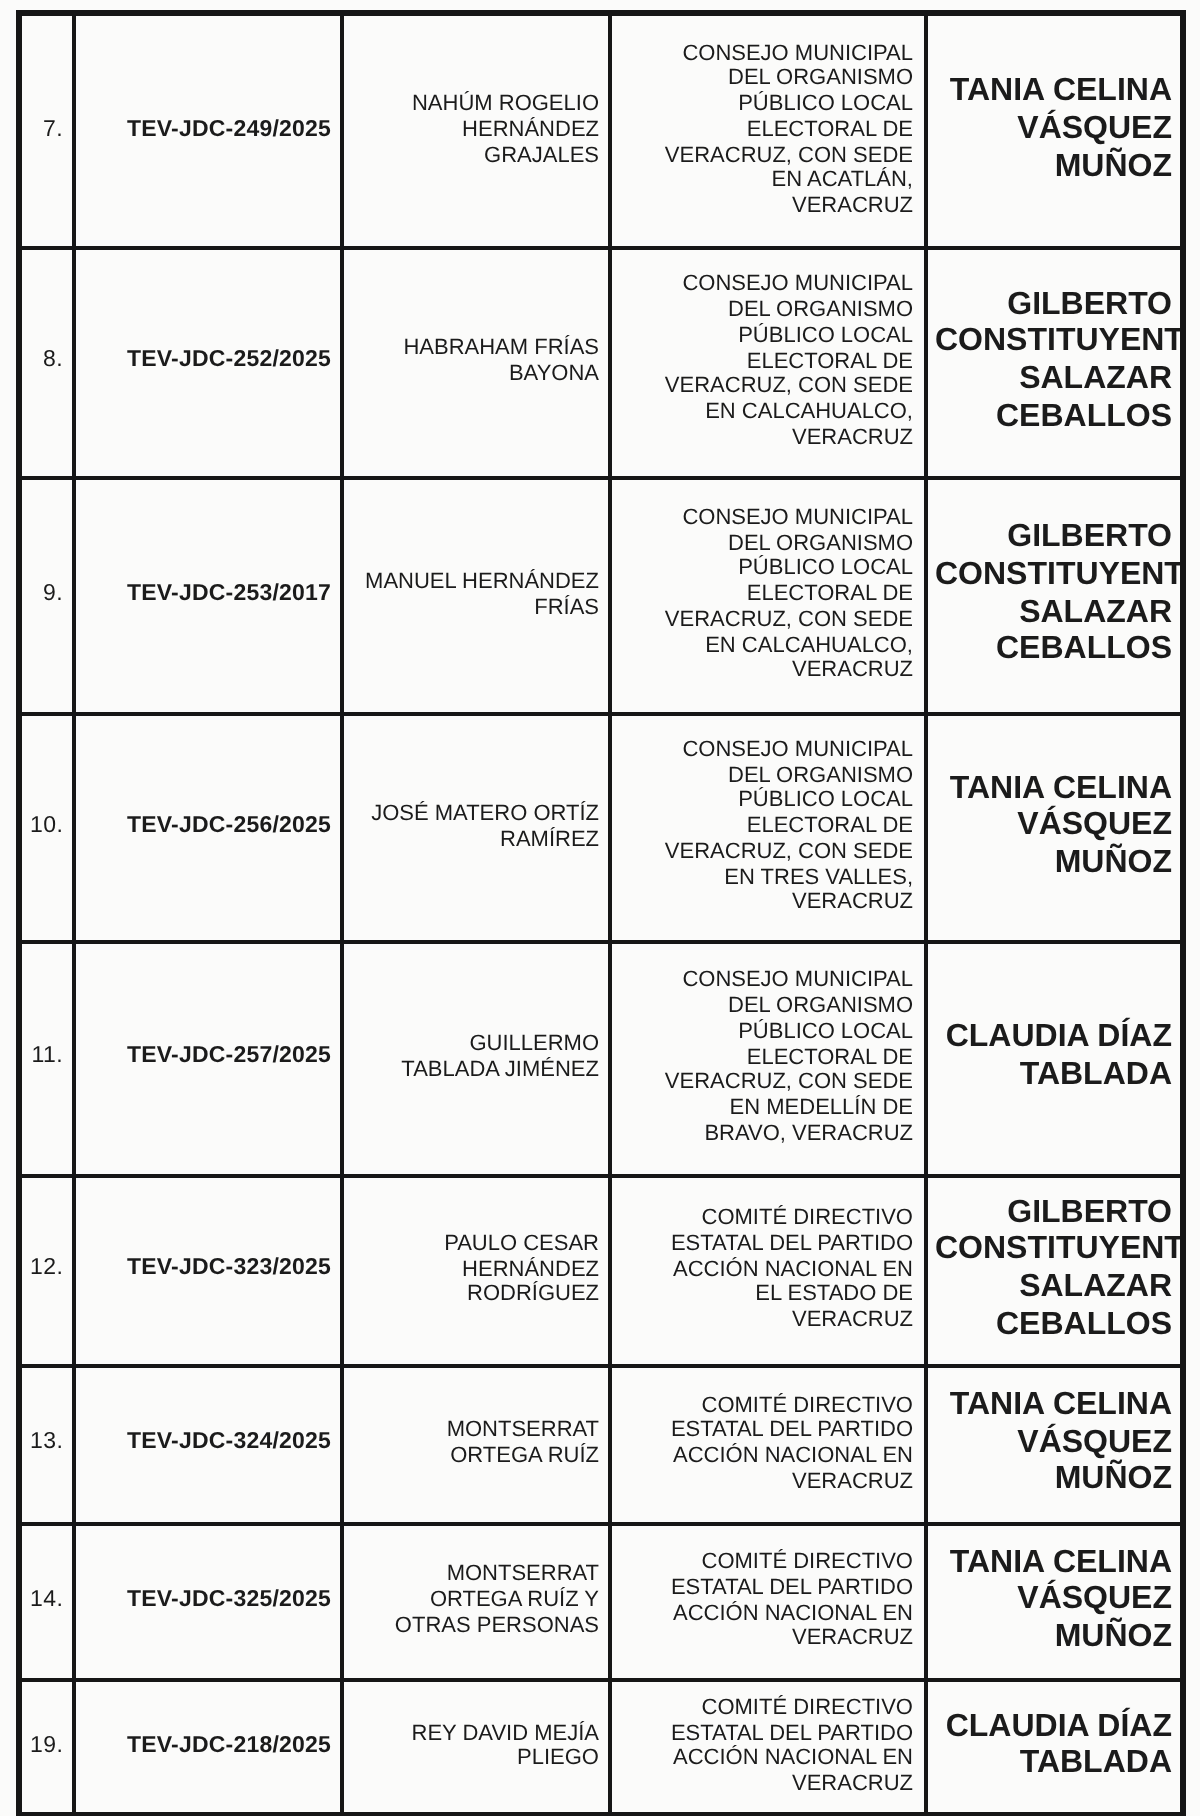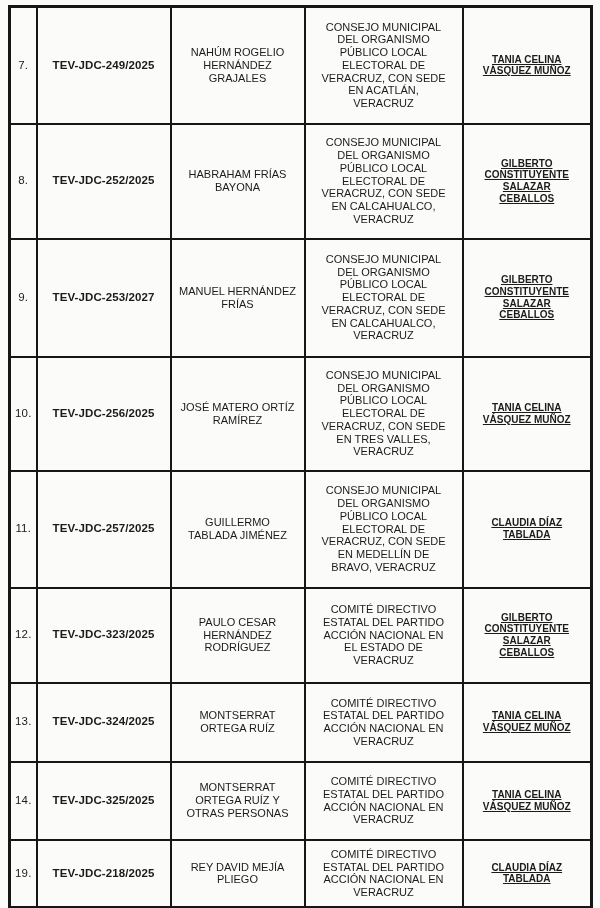--- a/index.html
+++ b/index.html
@@ -28,31 +28,31 @@
     table-layout:fixed;
   }
   table.cases,
   table.cases td{
     border:2px solid var(--border-color);
   }
   table.cases{border-width:3px;}
   td{
     padding:2px 4px;
     vertical-align:middle;
-    text-align:center;
+    text-align:right;
     font-size:11px;
     line-height:1.16;
     white-space:pre-line;
     overflow:hidden;
   }
   td.c-num{font-size:11.5px;letter-spacing:.2px;}
   td.c-case{font-weight:bold;font-size:11.5px;letter-spacing:.1px;}
   td.c-actor{font-size:11px;}
   td.c-auth{font-size:11px;padding:2px 5px;}
-  td.c-mag{font-weight:bold;font-size:10px;text-decoration:underline;}
+  td.c-mag{font-weight:bold;font-size:16px;}
   tr.r0{height:117px;}
   tr.r1{height:115px;}
   tr.r2{height:118px;}
   tr.r3{height:114px;}
   tr.r4{height:117px;}
   tr.r5{height:95px;}
   tr.r6{height:79px;}
   tr.r7{height:78px;}
   tr.r8{height:68px;}
 </style>
@@ -97,21 +97,21 @@
 VERACRUZ, CON SEDE
 EN CALCAHUALCO,
 VERACRUZ</td>
         <td class="c-mag">GILBERTO
 CONSTITUYENTE
 SALAZAR
 CEBALLOS</td>
       </tr>
       <tr class="r2">
         <td class="c-num">9.</td>
-        <td class="c-case">TEV-JDC-253/2027</td>
+        <td class="c-case">TEV-JDC-253/2017</td>
         <td class="c-actor">MANUEL HERNÁNDEZ
 FRÍAS</td>
         <td class="c-auth">CONSEJO MUNICIPAL
 DEL ORGANISMO
 PÚBLICO LOCAL
 ELECTORAL DE
 VERACRUZ, CON SEDE
 EN CALCAHUALCO,
 VERACRUZ</td>
         <td class="c-mag">GILBERTO

